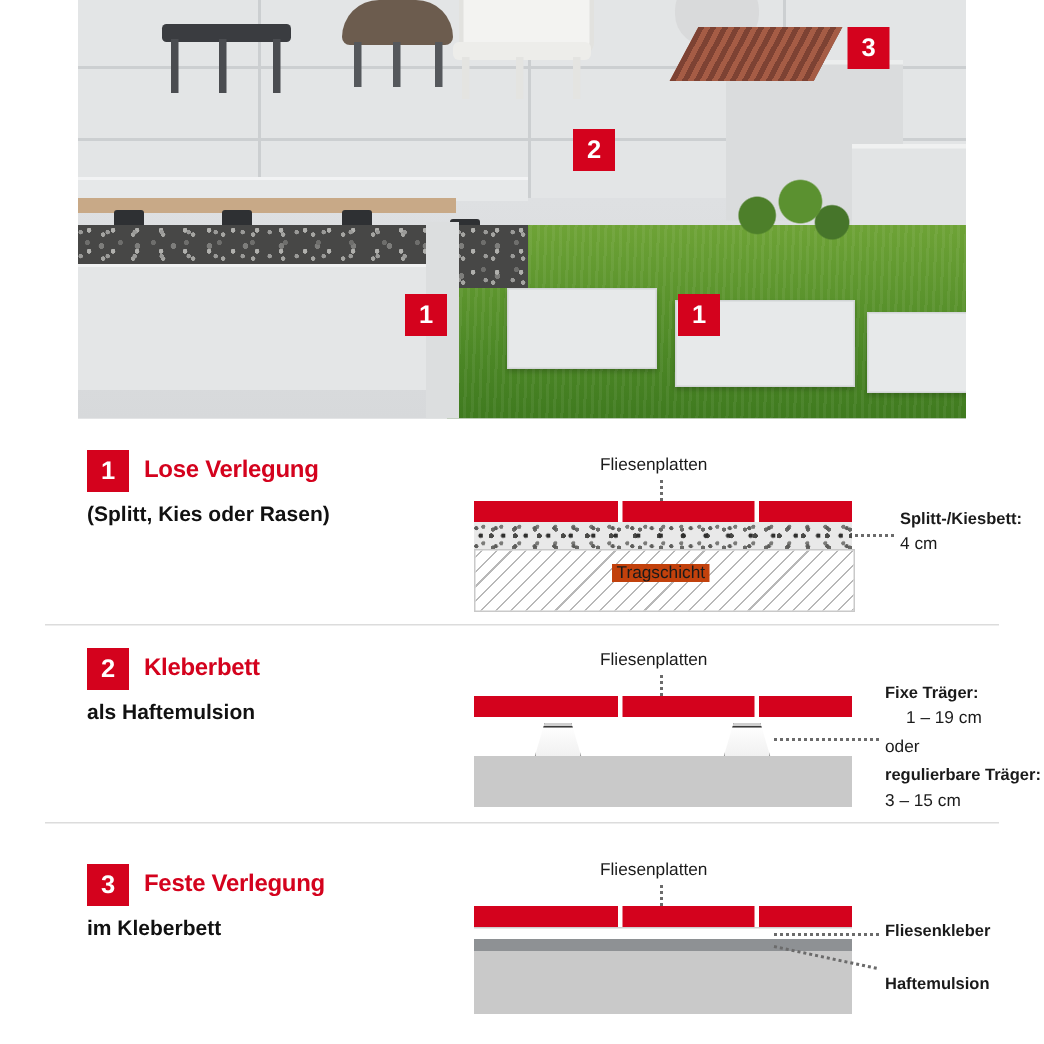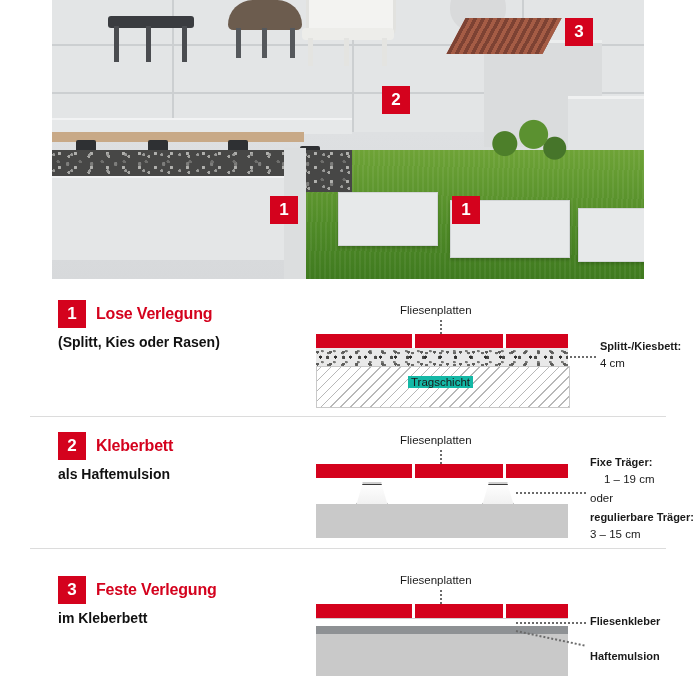--- a/index.html
+++ b/index.html
@@ -189,21 +189,21 @@
     <div class="diagram" style="left:280px;top:0;width:400px;height:110px;">
       <div class="lbl" style="position:absolute;left:84px;top:4px;">Fliesenplatten</div>
       <div class="dotline-v" style="left:124px;top:20px;height:14px;"></div>
 
       <div class="tilebar" style="left:0;top:34px;width:96px;"></div>
       <div class="tilebar" style="left:99px;top:34px;width:88px;"></div>
       <div class="tilebar" style="left:190px;top:34px;width:62px;"></div>
 
       <div class="gravelbed" style="left:0;top:48px;width:252px;"></div>
       <div class="hatch" style="left:0;top:66px;width:252px;height:40px;"></div>
-      <div class="lbl" style="position:absolute;left:92px;top:76px;background:#14b8a6;padding:0 3px;">Tragschicht</div>
+      <div class="lbl" style="position:absolute;left:92px;top:76px;background:#c2410c;padding:0 3px;">Tragschicht</div>
 
       <div class="dotline-h" style="left:254px;top:56px;width:26px;"></div>
       <div class="lbl-b" style="position:absolute;left:284px;top:40px;">Splitt-/Kiesbett:</div>
       <div class="lbl" style="position:absolute;left:284px;top:57px;">4 cm</div>
     </div>
     <div class="sec-divider" style="top:116px;"></div>
   </div>
 
   <div class="section" style="top:424px;height:124px;">
     <div class="left-col" style="top:8px;">

